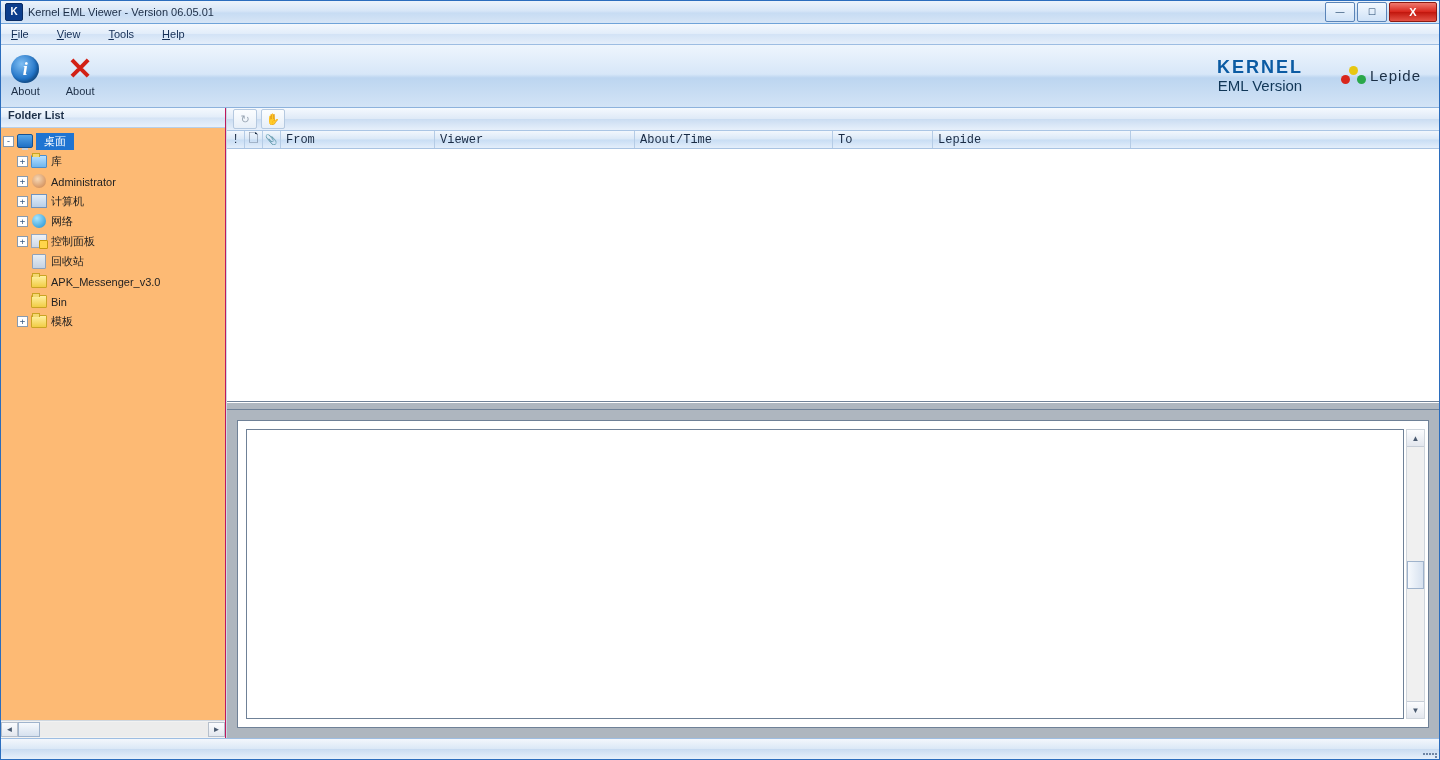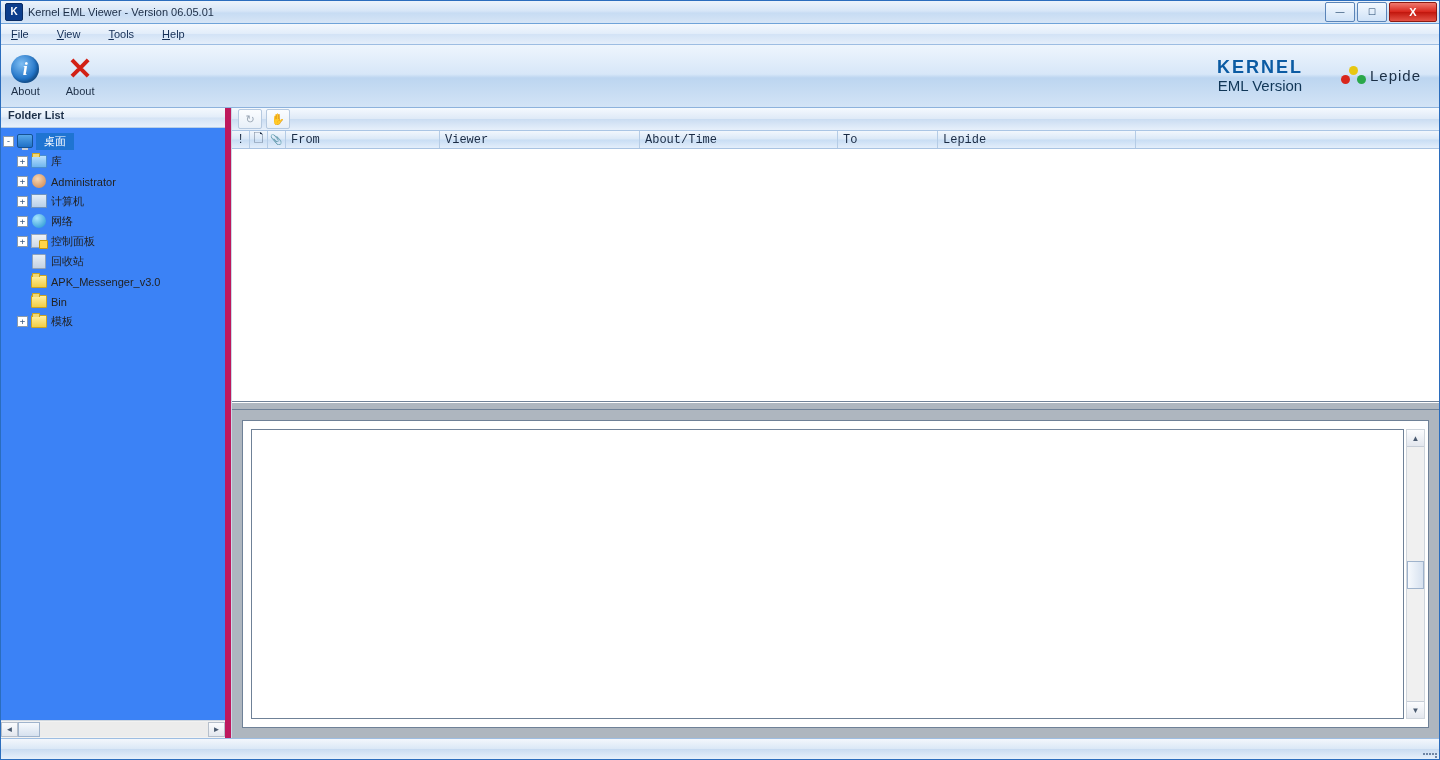--- a/index.html
+++ b/index.html
@@ -31,21 +31,21 @@
 .brand .kernel .line2{font-size:15px;color:#103657}
 .brand .lepide{display:flex;align-items:center;gap:1px}
 .brand .lepide .logo{width:30px;height:20px;position:relative}
 .brand .lepide .logo .d{width:9px;height:9px;border-radius:50%;position:absolute}
 .brand .lepide .txt{font-family:"Trebuchet MS",Arial,sans-serif;font-size:15px;color:#1b2f45;letter-spacing:1px}
 
 
 .content{flex:1;display:flex;min-height:0}
 
 
-.sidebar{width:224px;border-right:6px solid #be185d;display:flex;flex-direction:column;background:#3b82f6}
+.sidebar{width:224px;border-right:1px solid #be185d;display:flex;flex-direction:column;background:#fdba74}
 .sidebar-title{height:18px;background:linear-gradient(#f5f9fe,#e3edf9 48%,#d4e3f5 52%,#e8f0fb);border-bottom:1px solid #b7cfe9;padding:1px 7px 0 7px;font-weight:bold;color:#1c2f48}
 .tree{flex:1;overflow:auto;padding:3px 2px}
 .tree ul{list-style:none;margin:0;padding:0}
 .tree li{white-space:nowrap}
 .row{display:flex;align-items:center;height:20px;gap:3px}
 .exp{width:11px;height:11px;border:1px solid #8a9aac;background:#fff;color:#3a5b83;font-size:9px;line-height:9px;text-align:center;box-sizing:border-box;cursor:pointer;font-family:Consolas,monospace}
 .exp.blank{border:none;background:none;color:transparent}
 .ticon{width:16px;height:16px;display:flex;align-items:center;justify-content:center;font-size:12px}
 .tlabel{padding:1px 3px 0 1px;cursor:pointer}
 .tlabel.sel{background:#1f74d2;color:#fff;padding:1px 8px}

